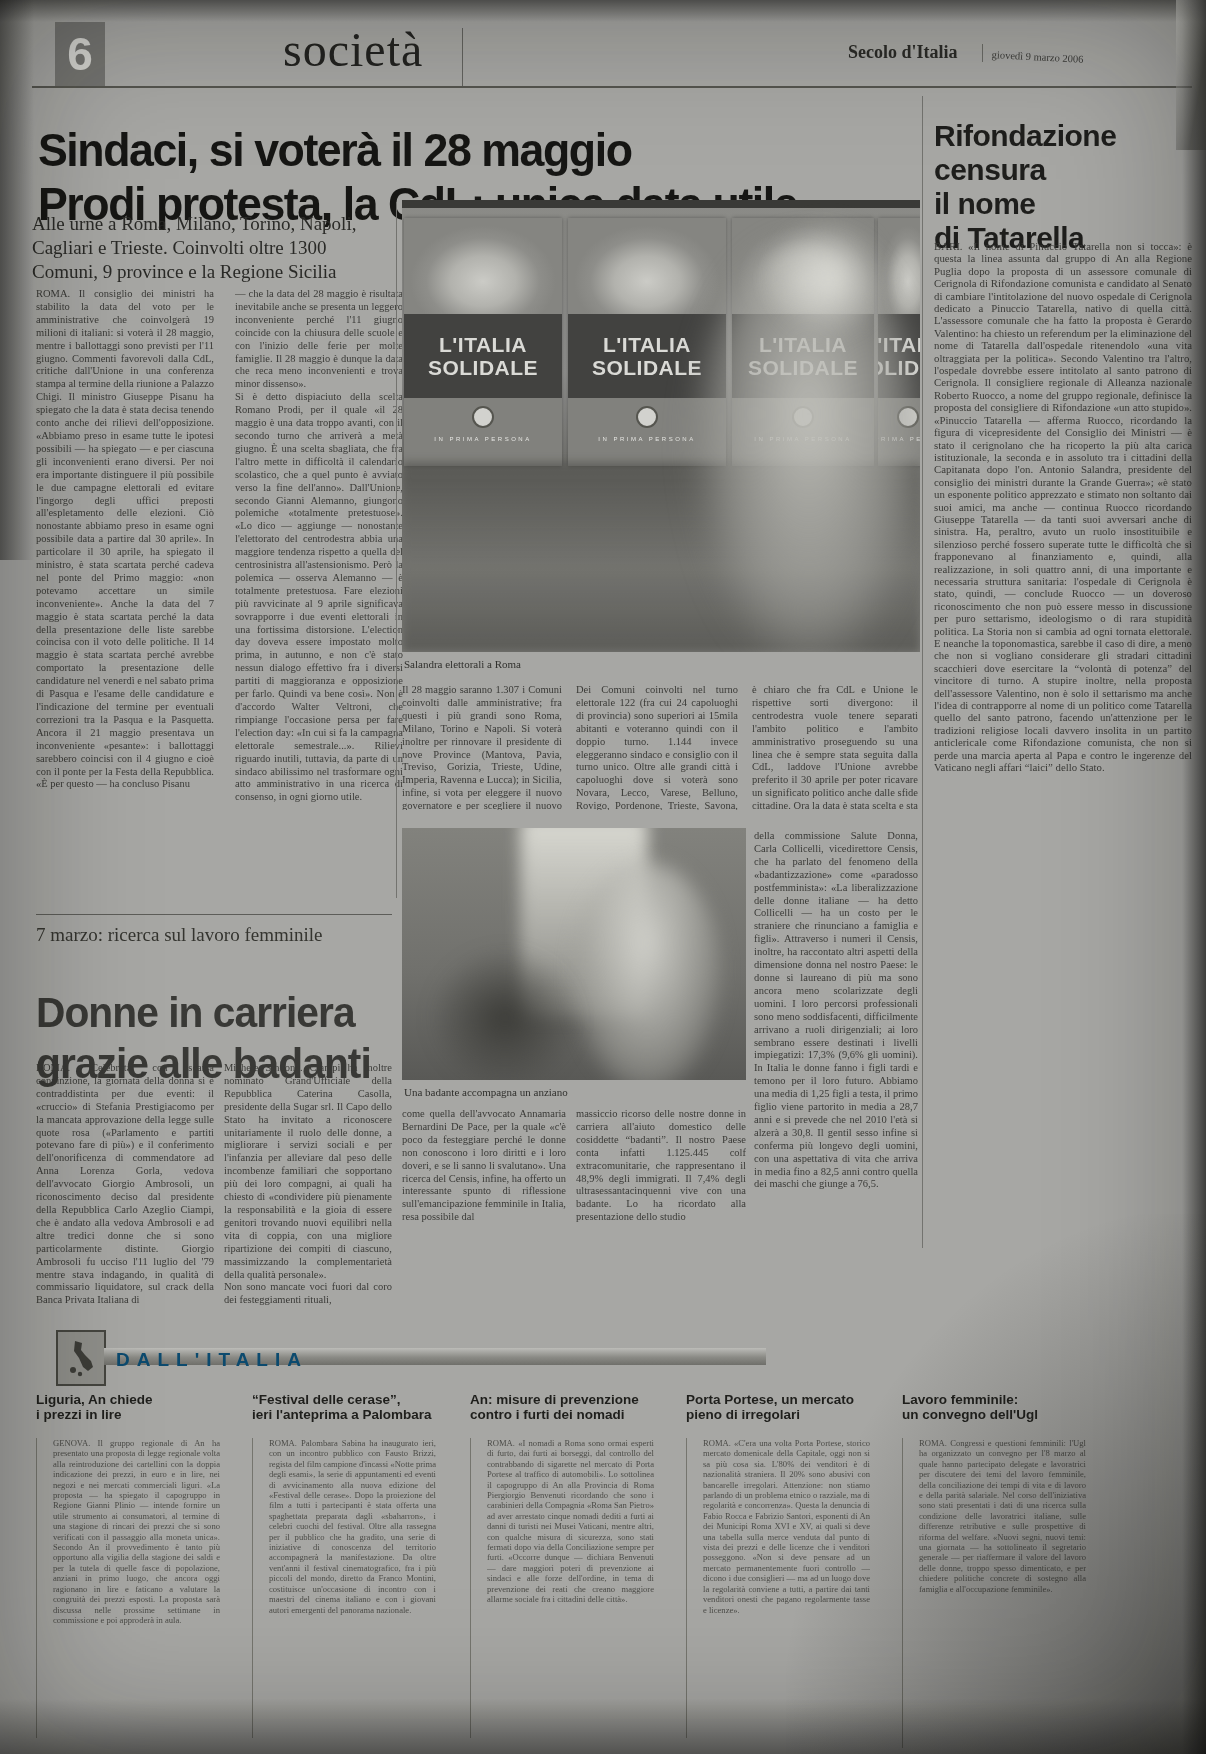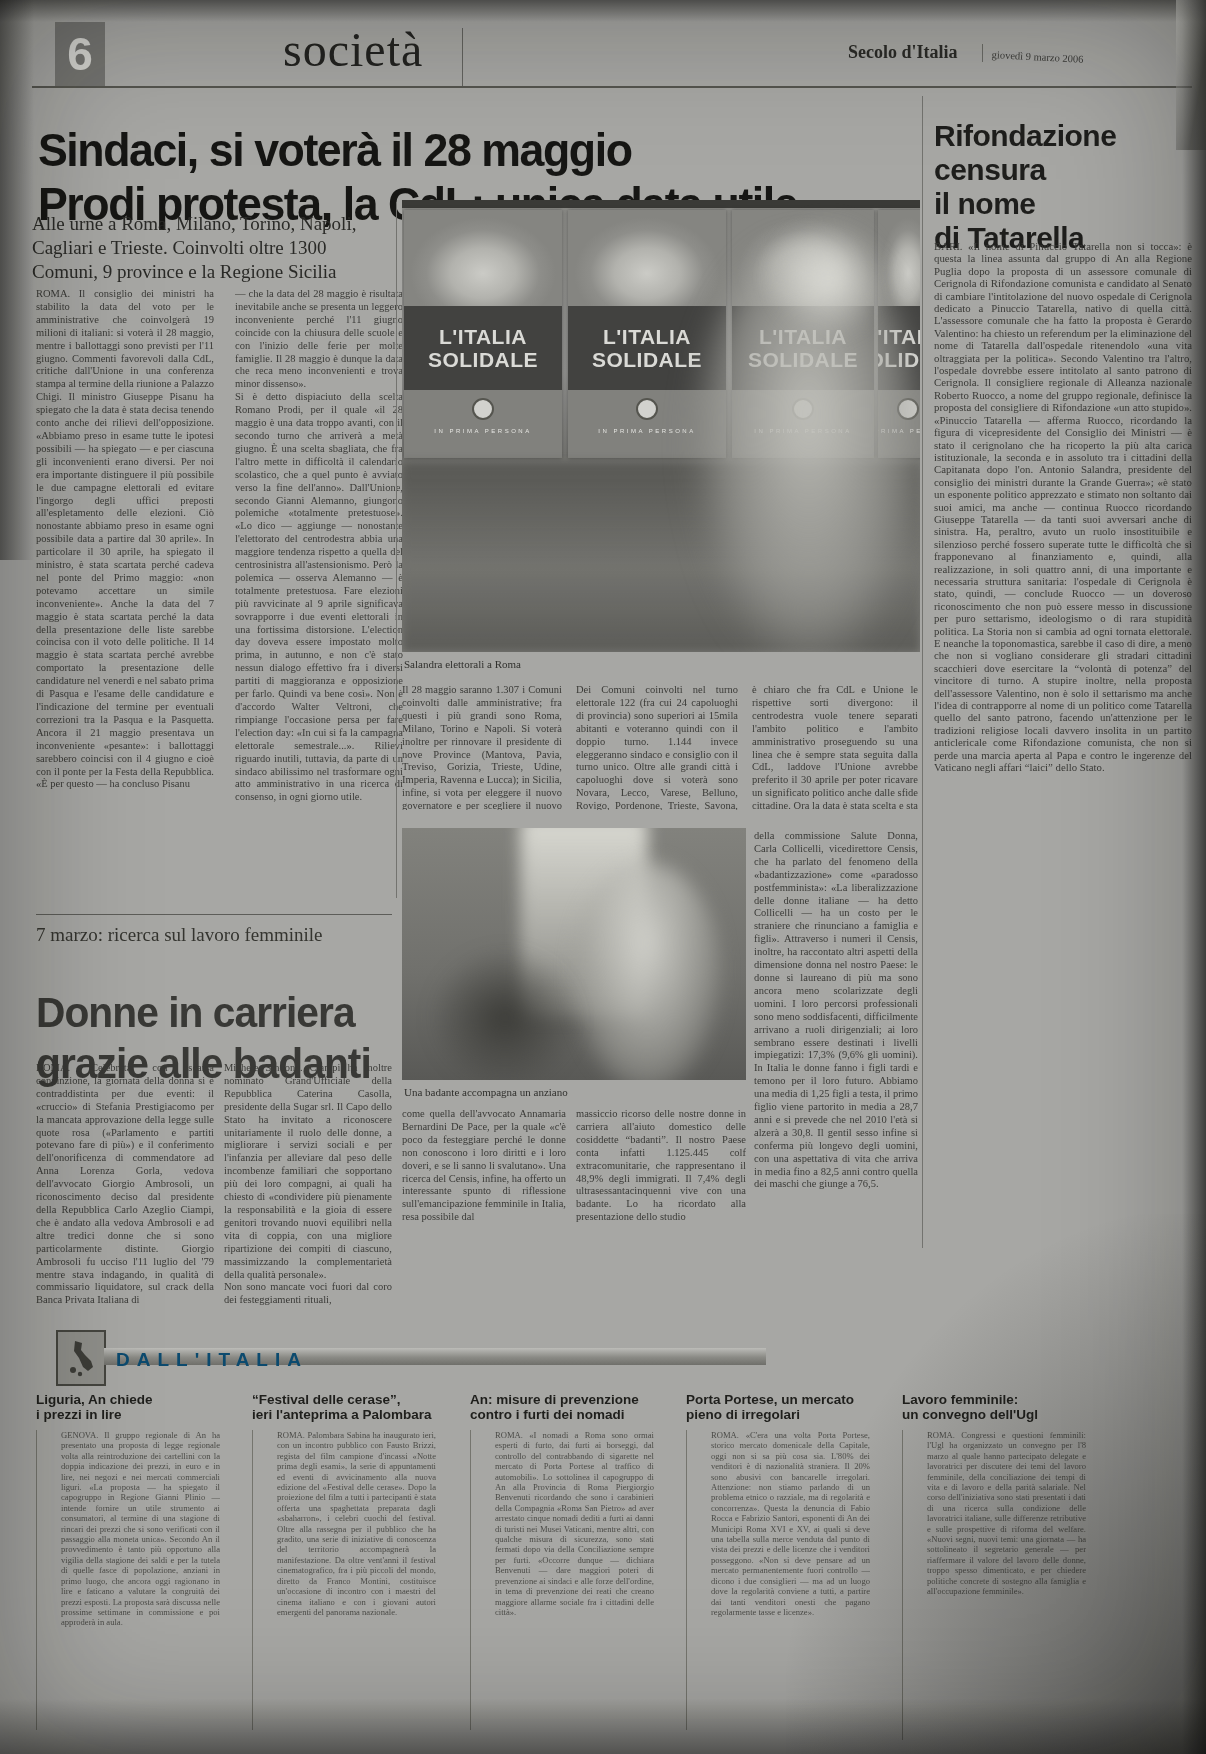--- a/index.html
+++ b/index.html
@@ -36,21 +36,21 @@
 
   .kicker{left:36px;top:924px;font-size:19px;color:#34342f;}
   .feature-headline{left:36px;top:952px;width:400px;font-family:"Liberation Sans","DejaVu Sans",sans-serif;
                     font-weight:bold;font-size:42px;line-height:51px;letter-spacing:-1px;color:#393936;
                     transform:scaleX(.97);transform-origin:left top;}
 
   
   .photo1{left:402px;top:200px;width:518px;height:452px;overflow:hidden;
           background:linear-gradient(180deg,#8a8a86 0%,#929290 38%,#6e6e6a 62%,#7c7c78 100%);}
   .photo1-topband{position:absolute;left:0;top:0;width:100%;height:8px;background:#3a3a37;}
-  .poster{position:absolute;top:10px;height:248px;background:#9a9a96;overflow:hidden;box-shadow:0 0 4px rgba(0,0,0,.35);}
+  .poster{position:absolute;top:18px;height:248px;background:#9a9a96;overflow:hidden;box-shadow:0 0 4px rgba(0,0,0,.35);}
   .poster-face{height:96px;background:radial-gradient(ellipse 46% 58% at 50% 66%,#cbcbc6 0%,#b2b2ad 45%,#8e8e8a 78%,#858581 100%);}
   .poster-band{height:84px;background:#424240;display:flex;flex-direction:column;align-items:center;justify-content:center;}
   .poster-band div{font-family:"Liberation Sans","DejaVu Sans",sans-serif;font-weight:bold;font-size:21px;
                    line-height:23px;letter-spacing:.5px;color:#dadad6;white-space:nowrap;}
   .poster-sub{height:68px;background:#81817d;display:flex;flex-direction:column;align-items:center;padding-top:8px;}
   .poster-emblem{width:18px;height:18px;border-radius:50%;background:#d2d2ce;border:2px solid #55554f;}
   .poster-tagline{margin-top:8px;font-family:"Liberation Sans","DejaVu Sans",sans-serif;font-size:6px;
                   letter-spacing:2.5px;color:#e6e6e2;white-space:nowrap;}
   .blob{position:absolute;border-radius:50%;pointer-events:none;}
   .photo1 .person{left:292px;top:46px;width:230px;height:420px;filter:blur(16px);
@@ -72,21 +72,21 @@
 
   
   .briefs-iconbox{left:56px;top:1330px;width:46px;height:52px;background:#8f8f8a;border:2px solid #45453f;
                   display:flex;align-items:center;justify-content:center;}
   .briefs-bar{left:104px;top:1348px;width:662px;height:17px;
               background:linear-gradient(180deg,#bcbcb8,#8a8a85 55%,#6f6f6a);}
   .briefs-label{left:116px;top:1349px;font-family:"Liberation Sans","DejaVu Sans",sans-serif;font-weight:bold;
                 font-size:19px;letter-spacing:7px;color:#0c4a6e;}
   .brief-title{font-family:"Liberation Sans","DejaVu Sans",sans-serif;font-weight:bold;font-size:13.5px;
                line-height:15px;color:#1f1f1c;white-space:pre-line;}
-  .brief-body{margin-top:8px;border-left:1px solid #75756e;padding-left:24px;font-size:8.6px;line-height:10.4px;
+  .brief-body{margin-top:16px;border-left:1px solid #75756e;padding-left:16px;font-size:8.6px;line-height:10.4px;
               text-align:justify;color:#4b4b47;overflow:hidden;white-space:pre-line;}
   .brief{position:absolute;top:1392px;width:184px;}
 
   
   .overlay{position:absolute;pointer-events:none;z-index:40;}
   .vignette{left:0;top:0;width:100%;height:100%;box-shadow:inset 0 0 150px rgba(10,10,8,.38);}
   .edge-top{left:0;top:0;width:100%;height:22px;background:linear-gradient(180deg,rgba(20,20,18,.5),transparent);}
   .edge-left{left:0;top:0;width:34px;height:560px;background:linear-gradient(90deg,rgba(20,20,18,.5),transparent);}
   .edge-right{right:0;top:0;width:24px;height:100%;background:linear-gradient(270deg,rgba(15,15,13,.6),transparent);}
   .edge-bottom{left:0;bottom:0;width:100%;height:55px;background:linear-gradient(0deg,rgba(20,20,18,.45),transparent);}

